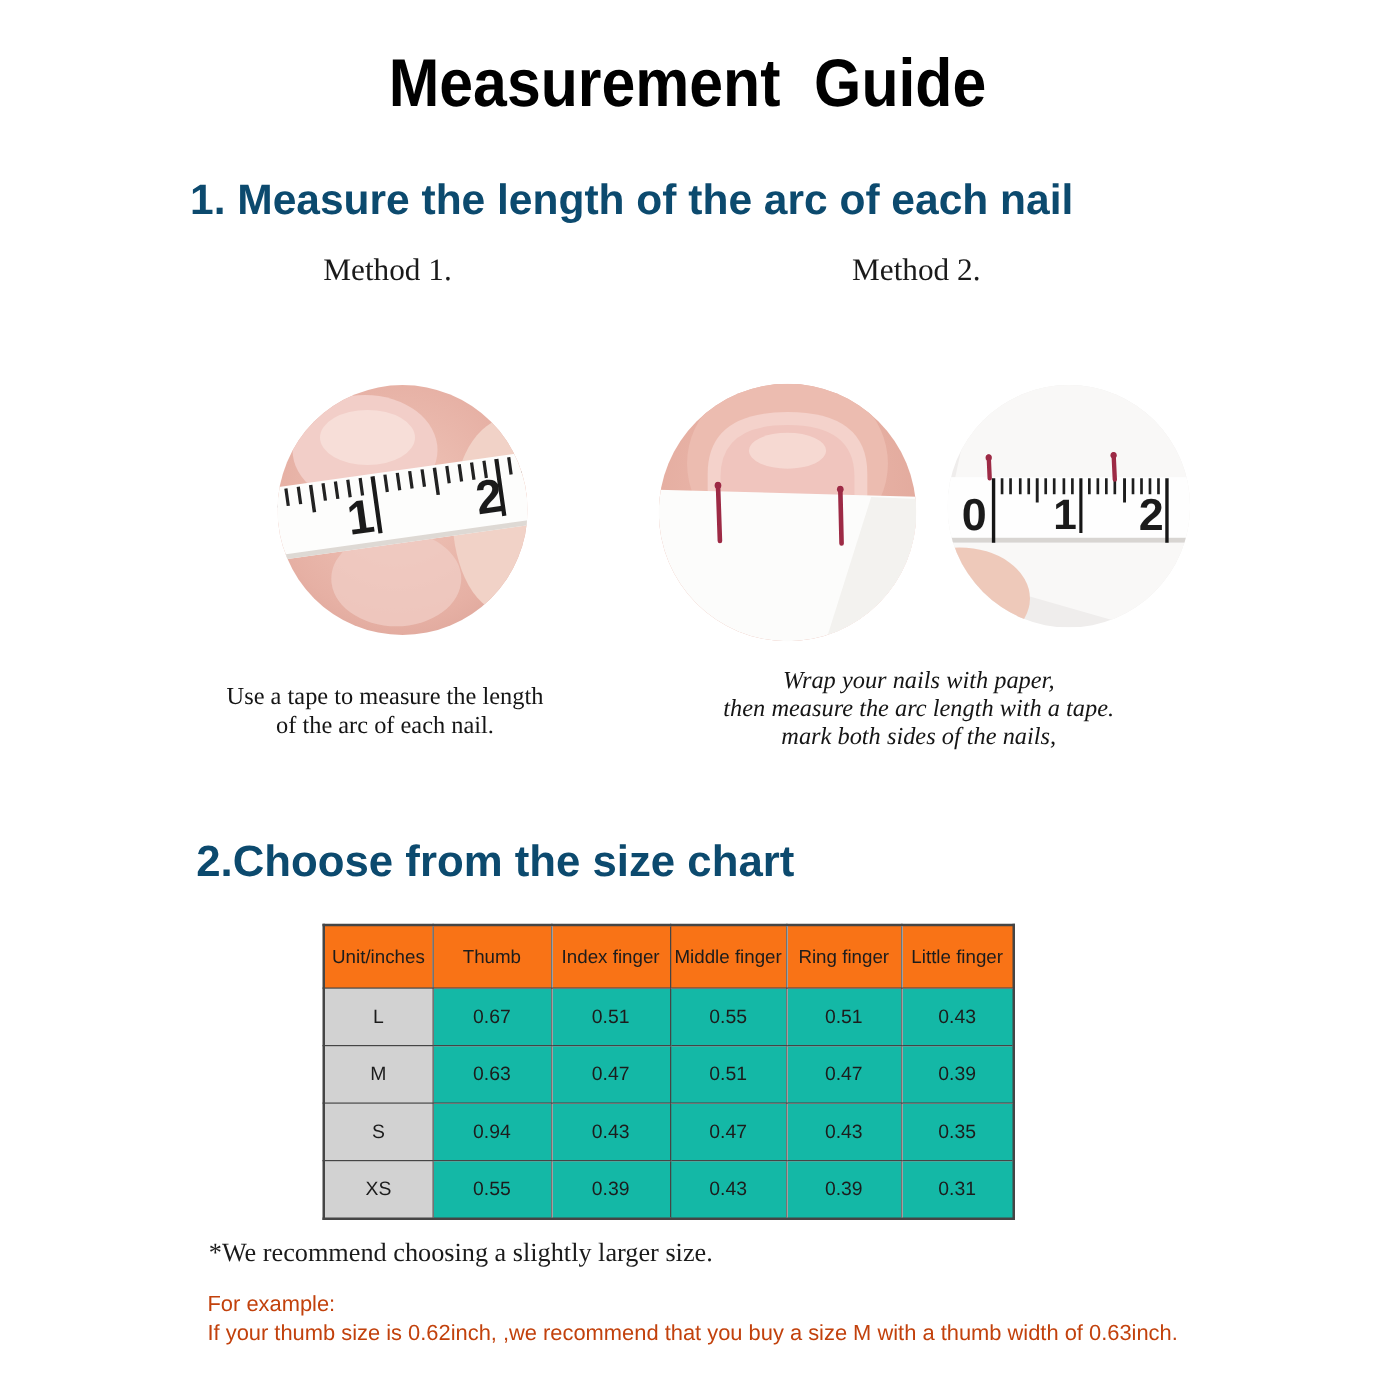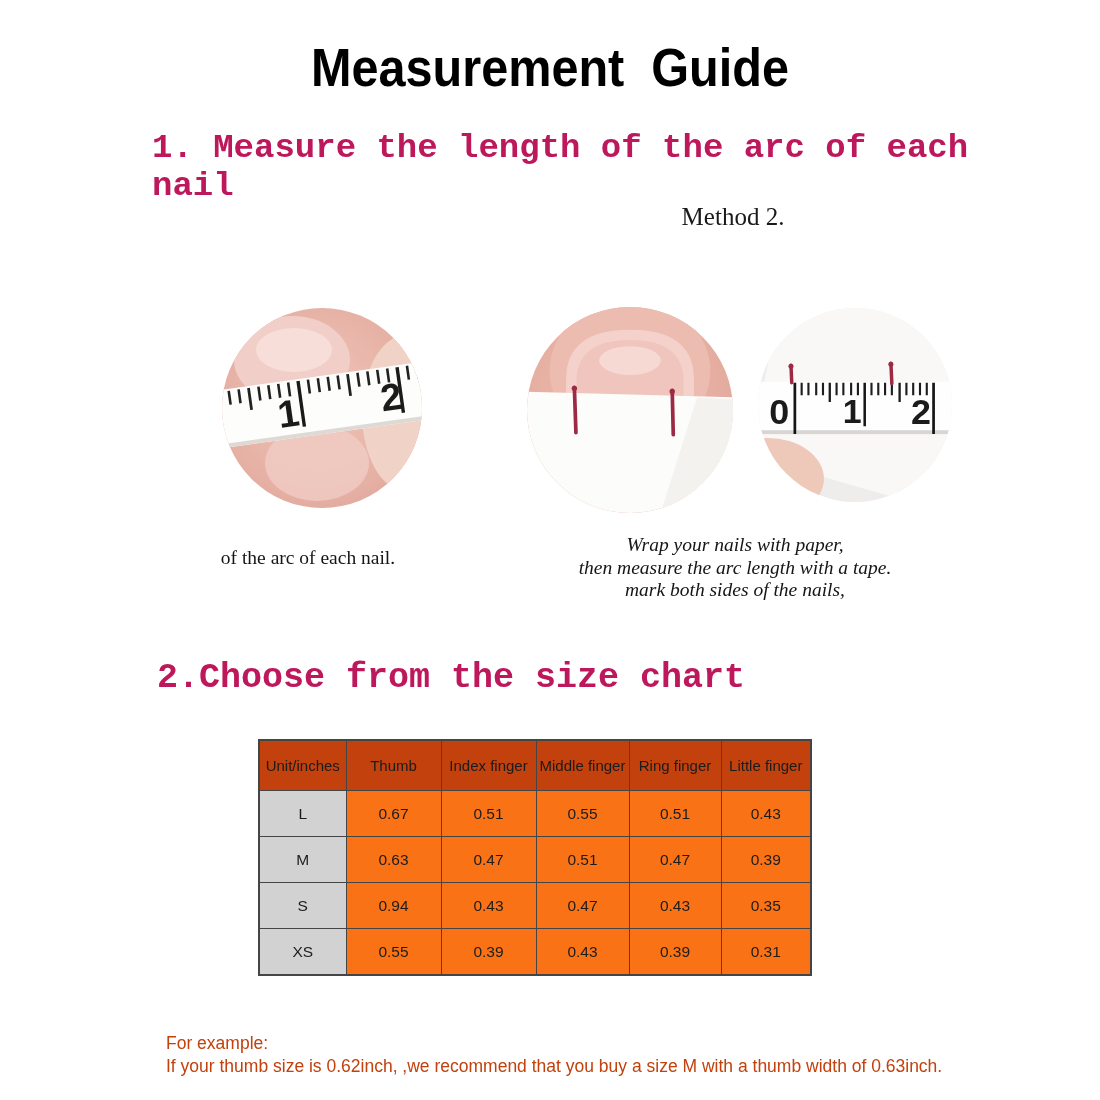--- a/index.html
+++ b/index.html
@@ -7,21 +7,21 @@
     position:relative;width:1013px;height:1100px;background:#ffffff;
     font-family:"Liberation Serif", serif;color:#111;overflow:hidden;
   }
   .abs{position:absolute;}
   .page-title{
     top:36px;left:0;width:1100px;text-align:center;
     font-family:"Liberation Sans", sans-serif;font-weight:700;font-size:54px;
     letter-spacing:0px;color:#000;transform:scaleX(0.9);transform-origin:50% 50%;
     white-space:pre;
   }
-  .h-serif{font-family:Liberation Mono, monospace;font-weight:700;color:#be185d;}
+  .h-serif{font-family:Liberation Sans, sans-serif;font-weight:700;color:#0c4a6e;margin-top:12px;}
   .section1-heading{top:129px;left:152px;font-size:34px;}
   .section2-heading{top:658px;left:157px;font-size:35px;}
   .method-label{top:203px;width:200px;text-align:center;font-size:25px;color:#1a1a1a;}
   .method1-label{left:210px;}
   .method2-label{left:633px;}
   .circle{border-radius:50%;overflow:hidden;}
   .circle svg{display:block;width:100%;height:100%;}
   .circle1{top:308px;left:222px;width:200px;height:200px;}
   .circle2{top:307px;left:527px;width:206px;height:206px;}
   .circle3{top:308px;left:758px;width:194px;height:194px;}
@@ -30,38 +30,39 @@
   .caption2{top:534px;left:535px;width:400px;line-height:22.5px;font-style:italic;}
   .size-table{
     top:739px;left:258px;border-collapse:collapse;table-layout:fixed;
     font-family:"Liberation Sans", sans-serif;font-size:15px;color:#1c1c1c;
     border:2px solid #454545;
   }
   .size-table td,.size-table th{
     border:1.5px solid #454545;text-align:center;vertical-align:middle;
     padding:0;font-weight:400;overflow:hidden;
   }
-  .size-table thead th{height:49px;background:#c2410c;}
-  .size-table tbody td{height:45px;background:#f97316;font-size:15.5px;}
+  .size-table thead th{height:49px;background:#f97316;}
+  .size-table tbody td{height:45px;background:#14b8a6;font-size:15.5px;}
   .size-table tbody td.rowhead{background:#d2d2d2;}
   .fn1{top:990px;left:167px;font-size:21px;color:#1b1b1b;}
   .fn-sans{font-family:"Liberation Sans", sans-serif;font-size:17.5px;color:#c2410c;}
   .fn2{top:1033px;left:166px;}
   .fn3{top:1056px;left:166px;}
   .ruler-num{font-family:"Liberation Sans", sans-serif;font-weight:700;fill:#1b1b1b;}
 </style>
 </head>
 <body>
 
 <div class="page">
 
   <div class="abs page-title">Measurement  Guide</div>
 
   <div class="abs h-serif section1-heading">1. Measure the length of the arc of each nail</div>
 
+  <div class="abs method-label method1-label">Method 1.</div>
   <div class="abs method-label method2-label">Method 2.</div>
 
   <div class="abs circle circle1">
     <svg viewBox="0 0 200 200">
       <defs>
         <radialGradient id="skin1" cx="48%" cy="45%" r="75%">
           <stop offset="0%" stop-color="#f0c6ba"></stop>
           <stop offset="65%" stop-color="#e6b0a4"></stop>
           <stop offset="100%" stop-color="#d79e93"></stop>
         </radialGradient>
@@ -122,20 +123,21 @@
       <text x="97" y="119" font-size="35" text-anchor="middle" class="ruler-num">1</text>
       <text x="168" y="120" font-size="37" text-anchor="middle" class="ruler-num">2</text>
       <path d="M34 59 L34.8 77" stroke="#9d2a45" stroke-width="3.6" stroke-linecap="round"></path>
       <circle cx="34" cy="60" r="2.6" fill="#9d2a45"></circle>
       <path d="M137 57 L138 78" stroke="#9d2a45" stroke-width="3.6" stroke-linecap="round"></path>
       <circle cx="137" cy="58" r="2.6" fill="#9d2a45"></circle>
     </svg>
   </div>
 
   <div class="abs caption caption1">
+    <div>Use a tape to measure the length</div>
     <div>of the arc of each nail.</div>
   </div>
   <div class="abs caption caption2">
     <div>Wrap your nails with paper,</div>
     <div>then measure the arc length with a tape.</div>
     <div>mark both sides of the nails,</div>
   </div>
 
   <div class="abs h-serif section2-heading">2.Choose from the size chart</div>
 
@@ -187,16 +189,17 @@
         <td class="rowhead">XS</td>
         <td>0.55</td>
         <td>0.39</td>
         <td>0.43</td>
         <td>0.39</td>
         <td>0.31</td>
       </tr>
     </tbody>
   </table>
 
+  <div class="abs fn1">*We recommend choosing a slightly larger size.</div>
   <div class="abs fn-sans fn2">For example:</div>
   <div class="abs fn-sans fn3">If your thumb size is 0.62inch, ,we recommend that you buy a size M with a thumb width of 0.63inch.</div>
 
 </div>
 
 </body></html>

